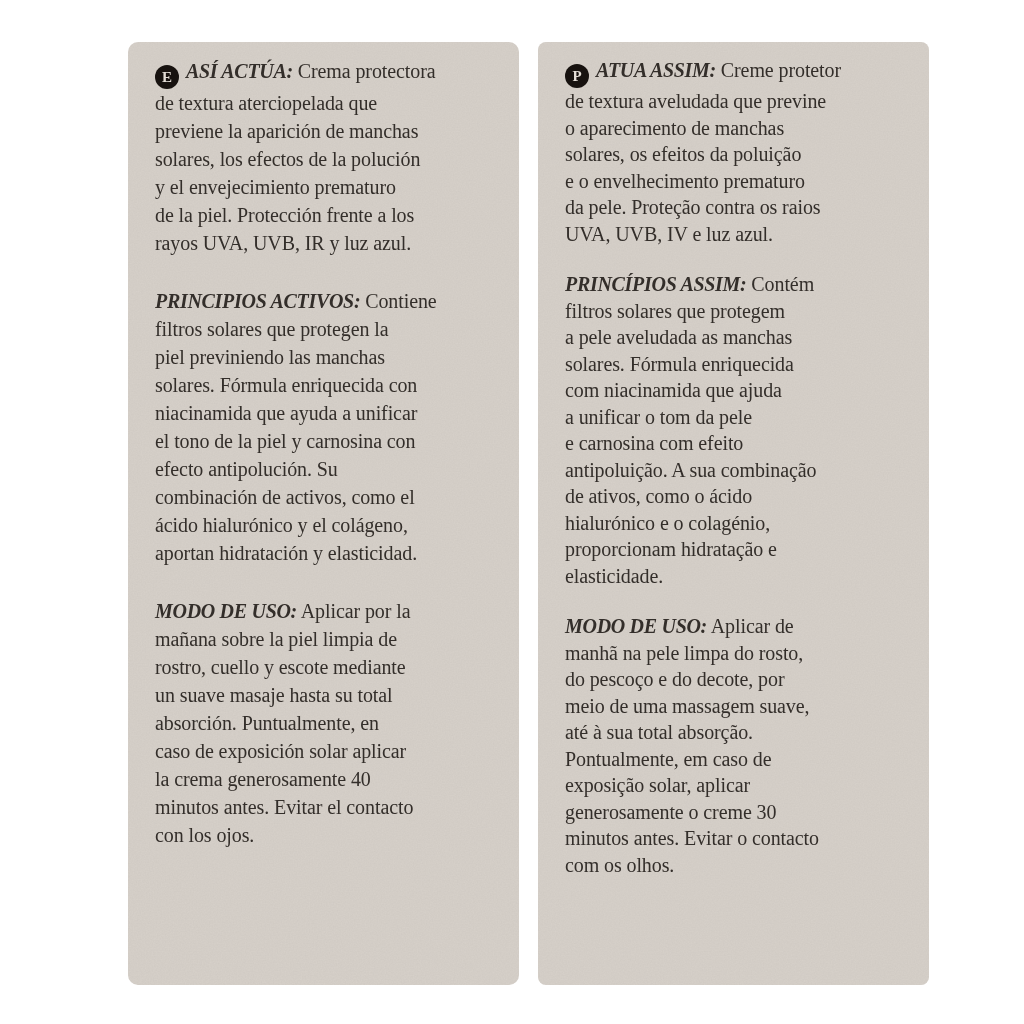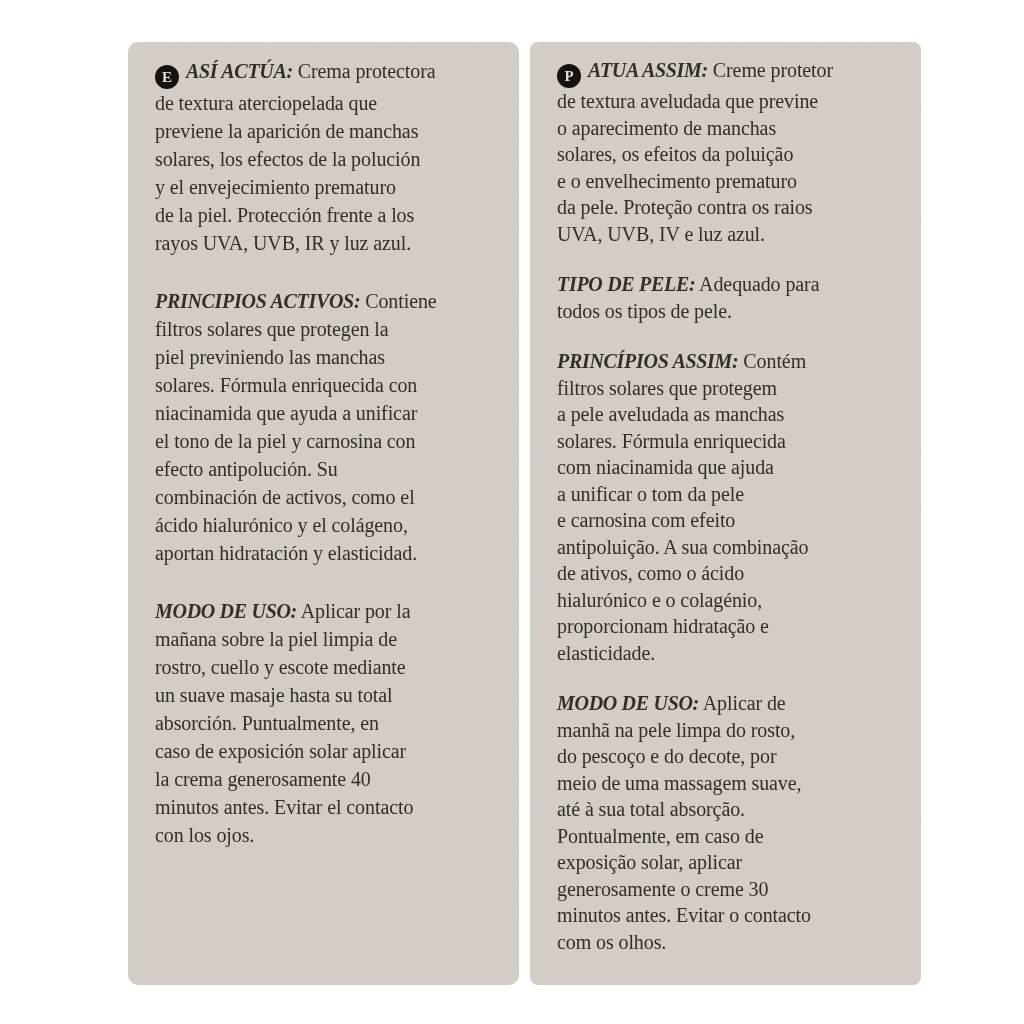--- a/index.html
+++ b/index.html
@@ -6,21 +6,21 @@
   body {
     width: 1024px; height: 1024px;
     background: #ffffff;
     font-family: "Liberation Serif", "DejaVu Serif", serif;
     overflow: hidden;
   }
   .page {
     position: relative;
     width: 1024px; height: 1024px;
     display: flex;
-    gap: 11px;
+    gap: 19px;
     padding: 42px 16px 0 128px;
     box-sizing: border-box;
     align-items: flex-start;
   }
   .panel {
     width: 391px; height: 943px;
     background: #d7d1ca;
     border-radius: 10px;
     position: relative;
     overflow: hidden;
@@ -109,22 +109,20 @@
       <rect width="100%" height="100%" filter="url(#grain-pt)"></rect>
     </svg>
     <div class="content">
       <p class="sec"><span class="badge">P</span><span class="h">ATUA ASSIM:</span><span class="b"> Creme protetor
 de textura aveludada que previne
 o aparecimento de manchas
 solares, os efeitos da poluição
 e o envelhecimento prematuro
 da pele. Proteção contra os raios
 UVA, UVB, IV e luz azul.</span></p>
-      <p class="sec"><span class="h">TIPO DE PELE:</span><span class="b"> Adequado para
-todos os tipos de pele.</span></p>
       <p class="sec"><span class="h">PRINCÍPIOS ASSIM:</span><span class="b"> Contém
 filtros solares que protegem
 a pele aveludada as manchas
 solares. Fórmula enriquecida
 com niacinamida que ajuda
 a unificar o tom da pele
 e carnosina com efeito
 antipoluição. A sua combinação
 de ativos, como o ácido
 hialurónico e o colagénio,

